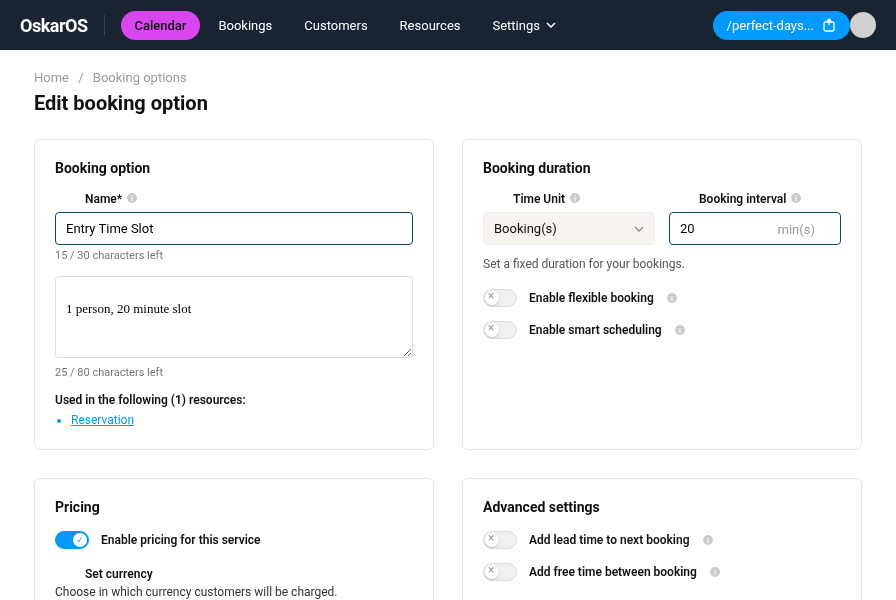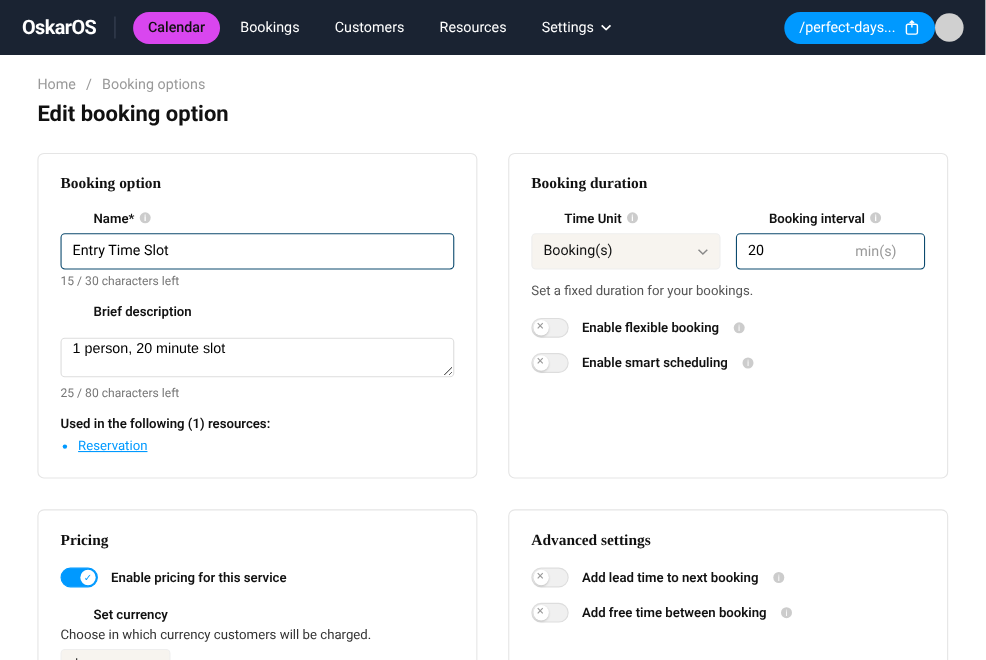--- a/index.html
+++ b/index.html
@@ -18,26 +18,26 @@
     .avatar { width: 26px; height: 26px; border-radius: 50%; background: #d0d0d0; cursor: pointer; }
     
     .content { padding: 20px 34px; }
     .breadcrumb { font-size: 13px; color: #999; margin-bottom: 6px; }
     .breadcrumb a { color: #999; text-decoration: none; }
     .breadcrumb .sep { margin: 0 6px; }
     .page-title { font-size: 20px; font-weight: 700; margin-bottom: 24px; }
     
     .grid { display: grid; grid-template-columns: 1fr 1fr; gap: 28px; }
     .card { border: 1px solid #e5e5e5; border-radius: 6px; padding: 20px 20px 22px 20px; }
-    .card-title { font-size: 14px; font-weight: 700; margin-bottom: 16px; font-family: Liberation Serif, serif; }
+    .card-title { font-size: 14px; font-weight: 700; margin-bottom: 16px; }
     
     .field-label { font-size: 12px; font-weight: 600; margin-bottom: 6px; display: flex; align-items: flex-start; gap: 4px; margin-left: 30px; }
     .info-icon { display: inline-flex; color: #bbb; }
     .input { width: 100%; border: 1px solid #0c4a6e; border-radius: 4px; padding: 8px 10px; font-size: 13px; font-family: inherit; }
-    .textarea { width: 100%; border: 1px solid #ddd; border-radius: 4px; padding: 1px 10px; font-size: 13px; font-family: Liberation Sans, sans-serif; resize: vertical; min-height: 36px; margin-top: 11px; }
+    .textarea { width: 100%; border: 1px solid #ddd; border-radius: 4px; padding: 24px 10px; font-size: 13px; font-family: Liberation Serif, serif; resize: vertical; min-height: 36px; }
     .helper { font-size: 11px; color: #777; margin-top: 4px; }
     .field { margin-bottom: 14px; }
     .used-in { font-size: 12px; font-weight: 600; }
     .resource-link { font-size: 12px; color: #0099ff; margin-left: 16px; margin-top: 6px; display: list-item; list-style: disc; }
     
     .duration-row { display: flex; gap: 14px; }
     .duration-col { flex: 1; }
     .select { width: 100%; border: 1px solid #eee; background: #f7f4ef; border-radius: 4px; padding: 8px 10px; font-size: 13px; display: flex; justify-content: space-between; align-items: center; cursor: pointer; }
     .interval-input { position: relative; }
     .interval-input input { padding-right: 64px; }
@@ -107,21 +107,20 @@
               <svg width="12" height="12" viewBox="0 0 12 12">
                 <circle cx="6" cy="6" r="5" fill="#ccc"></circle>
                 <text x="6" y="9" font-size="8" text-anchor="middle" fill="#fff">i</text>
               </svg>
             </span>
         </div>
         <input class="input" value="Entry Time Slot" style="">
         <div class="helper">15 / 30 characters left</div>
       </div>
       <div class="field">
-        <div class="field-label">Brief description</div>
         <textarea class="textarea" style="">1 person, 20 minute slot</textarea>
         <div class="helper">25 / 80 characters left</div>
       </div>
       <div class="used-in">Used in the following (1) resources:</div>
       <a href="#" class="resource-link">Reservation</a>
     </div>
 
     <div class="card">
       <div class="card-title">Booking duration</div>
       <div class="duration-row">

